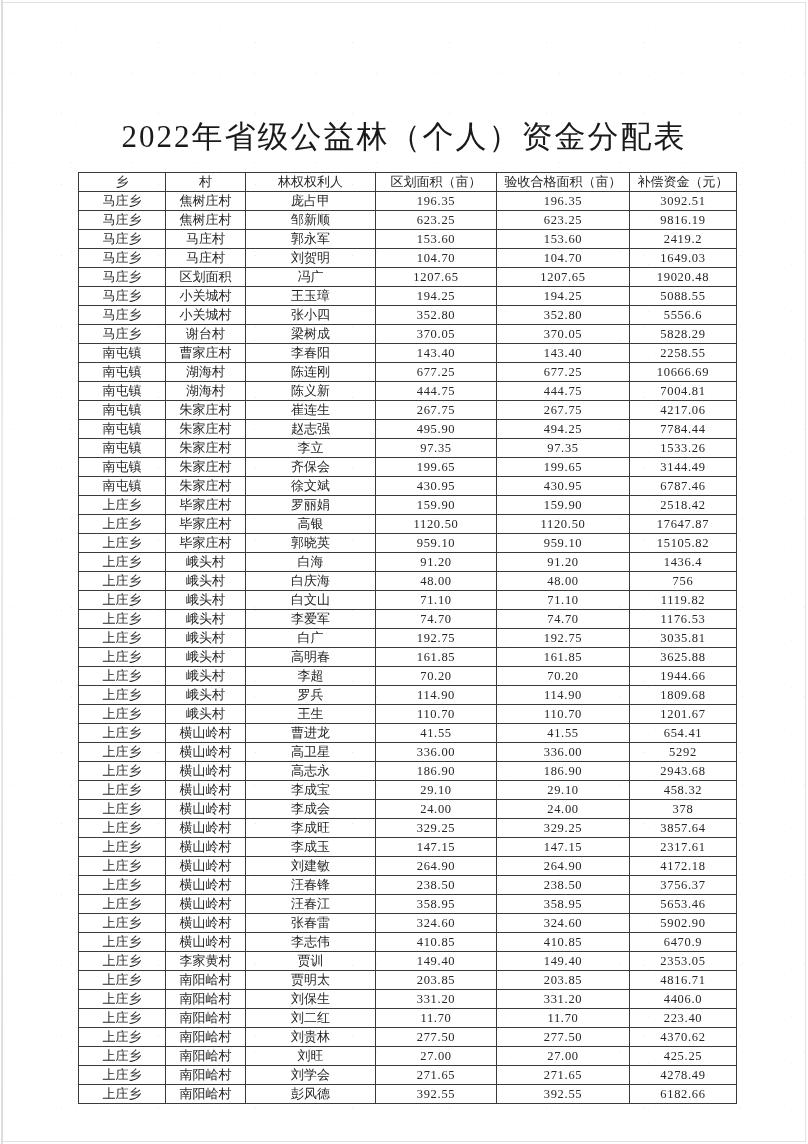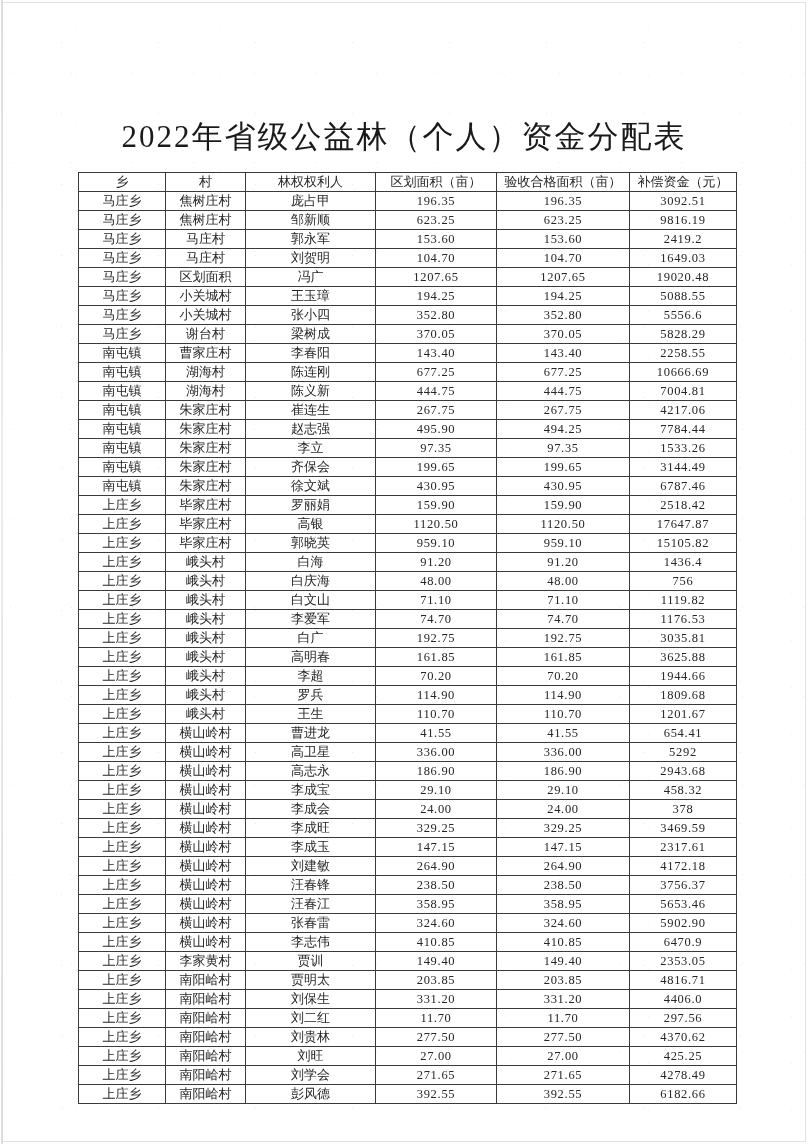--- a/index.html
+++ b/index.html
@@ -377,21 +377,21 @@
         <td class="num">24.00</td>
         <td class="num">24.00</td>
         <td class="num">378</td>
       </tr>
       <tr>
         <td>上庄乡</td>
         <td>横山岭村</td>
         <td>李成旺</td>
         <td class="num">329.25</td>
         <td class="num">329.25</td>
-        <td class="num">3469.59</td>
+        <td class="num">3857.64</td>
       </tr>
       <tr>
         <td>上庄乡</td>
         <td>横山岭村</td>
         <td>李成玉</td>
         <td class="num">147.15</td>
         <td class="num">147.15</td>
         <td class="num">2317.61</td>
       </tr>
       <tr>
@@ -457,21 +457,21 @@
         <td class="num">331.20</td>
         <td class="num">331.20</td>
         <td class="num">4406.0</td>
       </tr>
       <tr>
         <td>上庄乡</td>
         <td>南阳峆村</td>
         <td>刘二红</td>
         <td class="num">11.70</td>
         <td class="num">11.70</td>
-        <td class="num">297.56</td>
+        <td class="num">223.40</td>
       </tr>
       <tr>
         <td>上庄乡</td>
         <td>南阳峆村</td>
         <td>刘贵林</td>
         <td class="num">277.50</td>
         <td class="num">277.50</td>
         <td class="num">4370.62</td>
       </tr>
       <tr>

